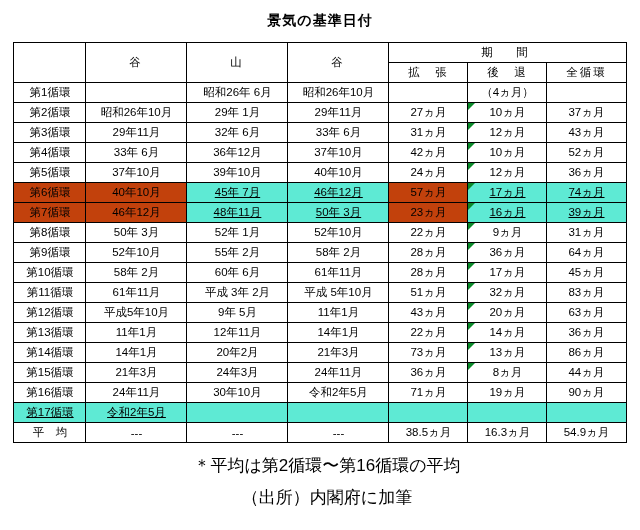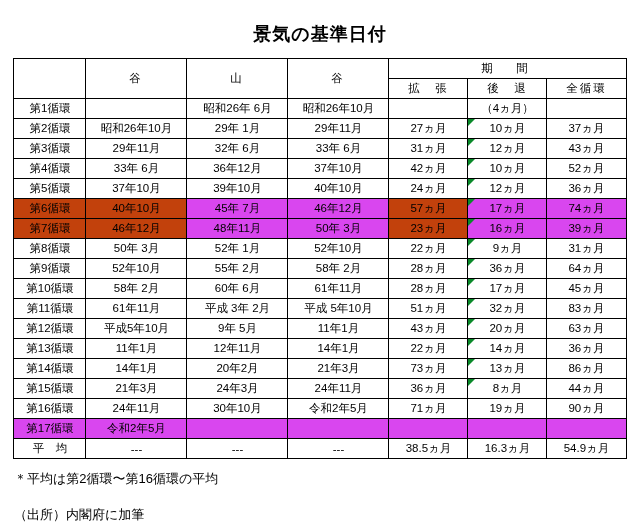--- a/index.html
+++ b/index.html
@@ -16,24 +16,24 @@
     overflow: hidden;
   }
   .page {
     width: 640px;
     height: 530px;
     box-sizing: border-box;
     padding: 0;
   }
   .title {
     text-align: center;
-    font-size: 18px;
+    font-size: 14px;
     font-weight: bold;
     letter-spacing: 1px;
-    margin: 22px 0 12px 0;
+    margin: 12px 0 12px 0;
   }
   table.main {
     border-collapse: collapse;
     margin: 0 auto;
     width: 612px;
     table-layout: fixed;
   }
   table.main td, table.main th {
     border: 1px solid #000000;
     font-size: 11.5px;
@@ -60,38 +60,39 @@
   }
   .hdr-period {
     font-size: 12.5px;
     letter-spacing: 6px;
     font-family: Liberation Mono, monospace;
   }
   .cycle-label {
     font-size: 11.5px;
     text-align: center;
   }
-  .yellow { background: #d946ef; }
+  .yellow { background: #5eead4; text-decoration: underline; }
   .orange { background: #c2410c; }
 
   
   .mark::before {
     content: "";
     position: absolute;
     top: 0;
     left: 0;
     width: 0;
     height: 0;
     border-top: 7px solid #0a8a2a;
     border-right: 7px solid transparent;
   }
   .footnote {
     margin: 10px 0 0 14px;
-    font-size: 13px;
+    font-size: 17px;
     line-height: 1.5;
+    text-align: center;
   }
 </style>
 </head>
 <body>
 
 <div class="page">
 
   <div class="title">景気の基準日付</div>
 
   <table class="main">
@@ -278,15 +279,15 @@
           <td>---</td>
           <td>---</td>
           <td>38.5ヵ月</td>
           <td>16.3ヵ月</td>
           <td>54.9ヵ月</td>
         </tr>
       </tbody>
   </table>
 
   <div class="footnote">＊平均は第2循環〜第16循環の平均</div>
-  <div class="footnote" style="margin-top:16px">（出所）内閣府に加筆</div>
+  <div class="footnote" style="margin-top:6px">（出所）内閣府に加筆</div>
 
 </div>
 
 </body></html>

